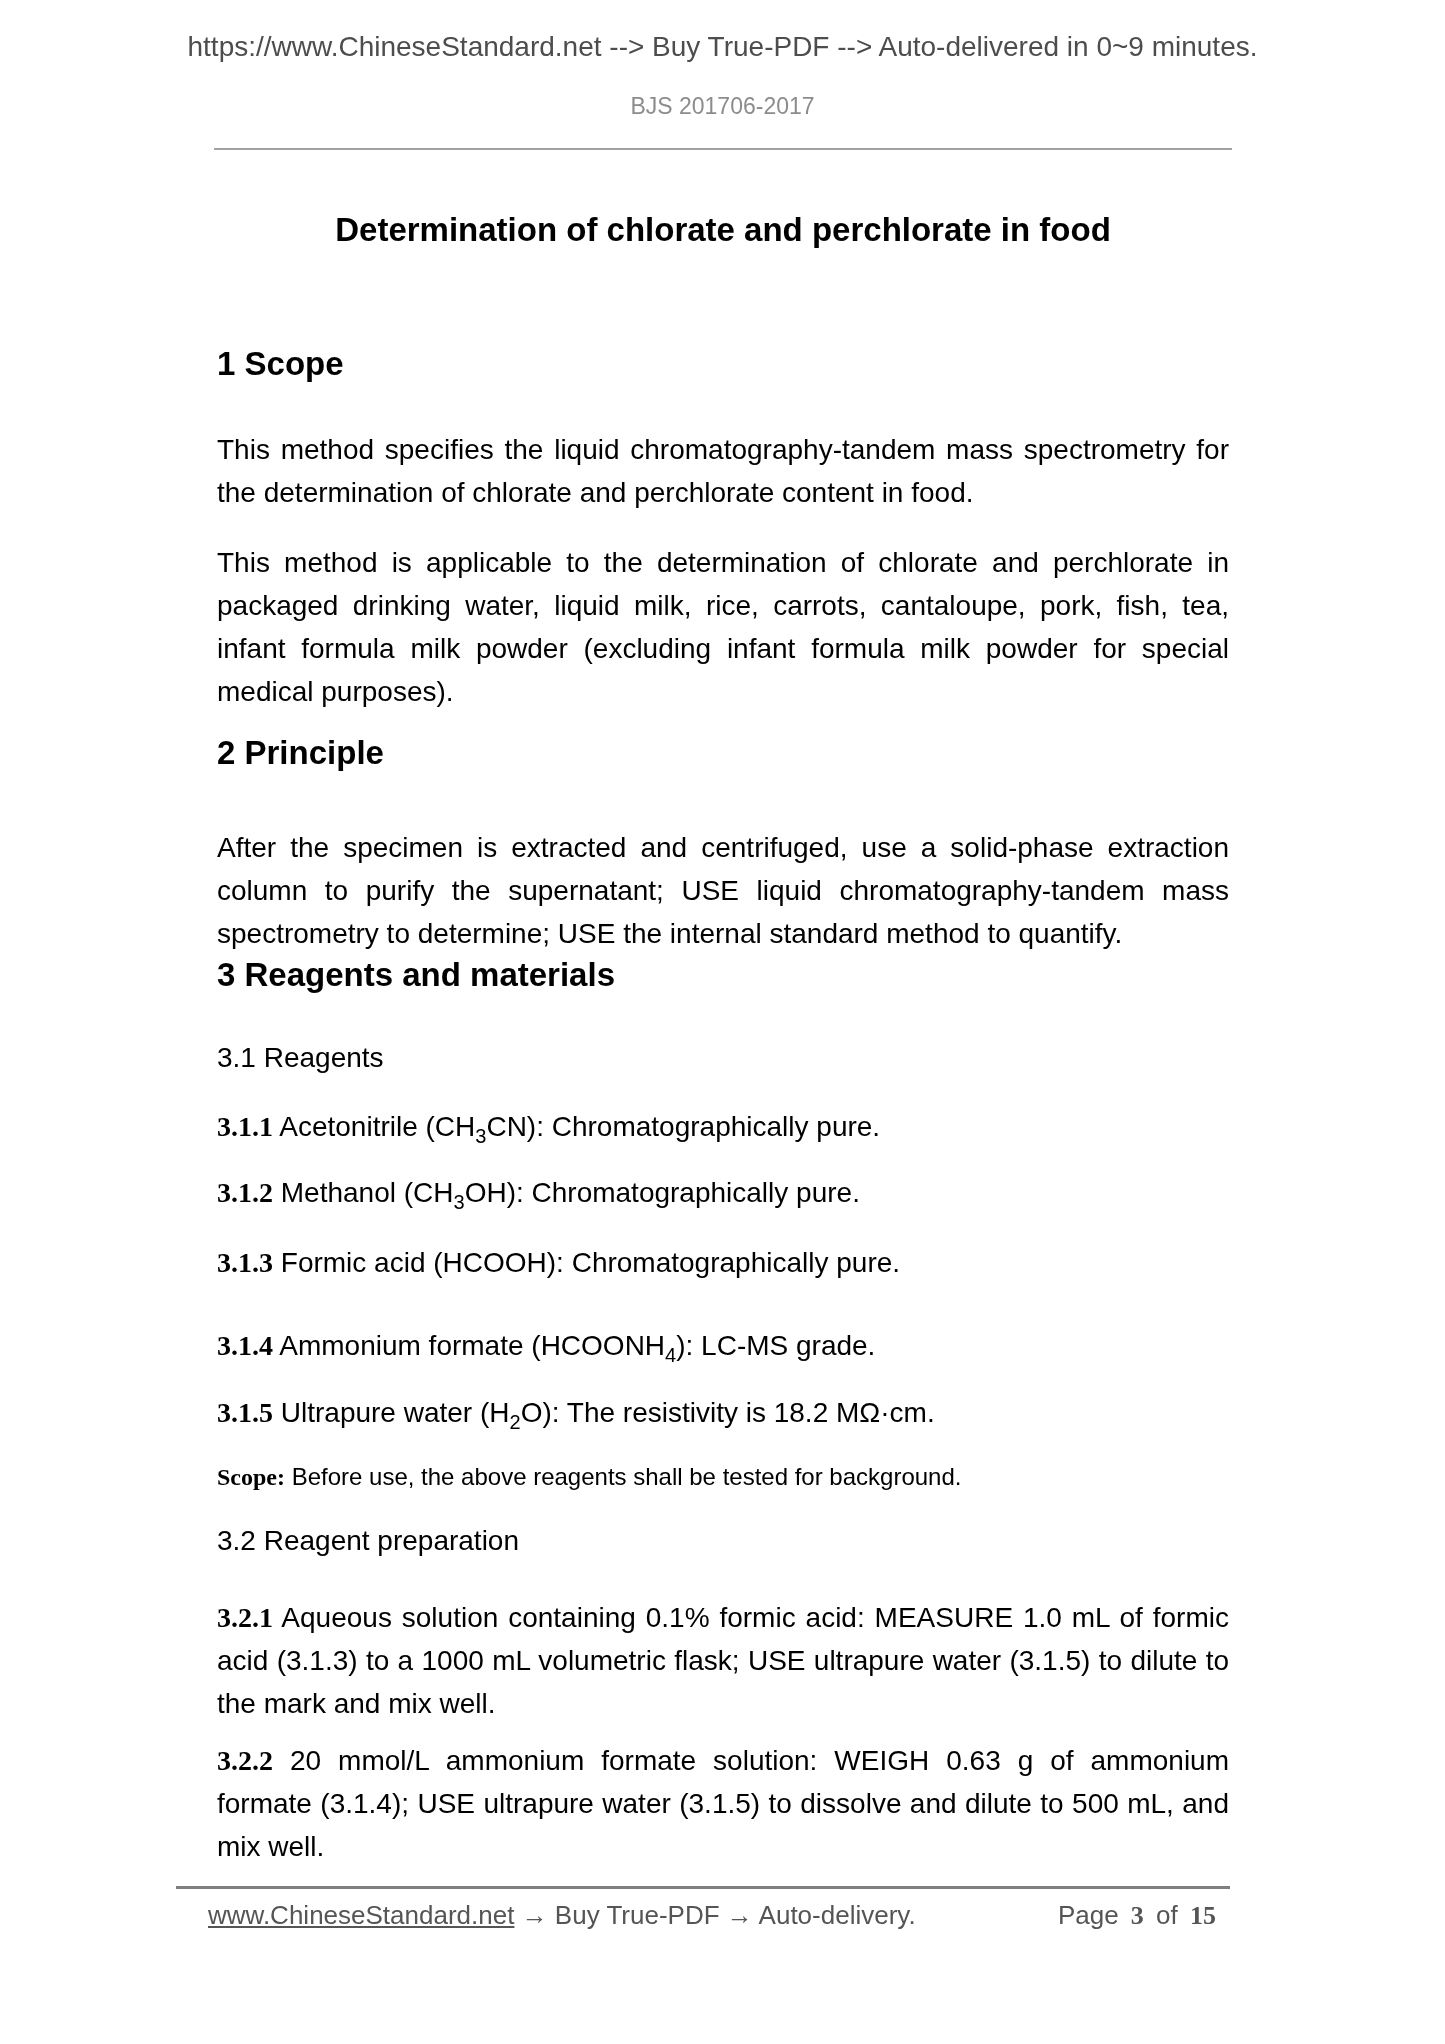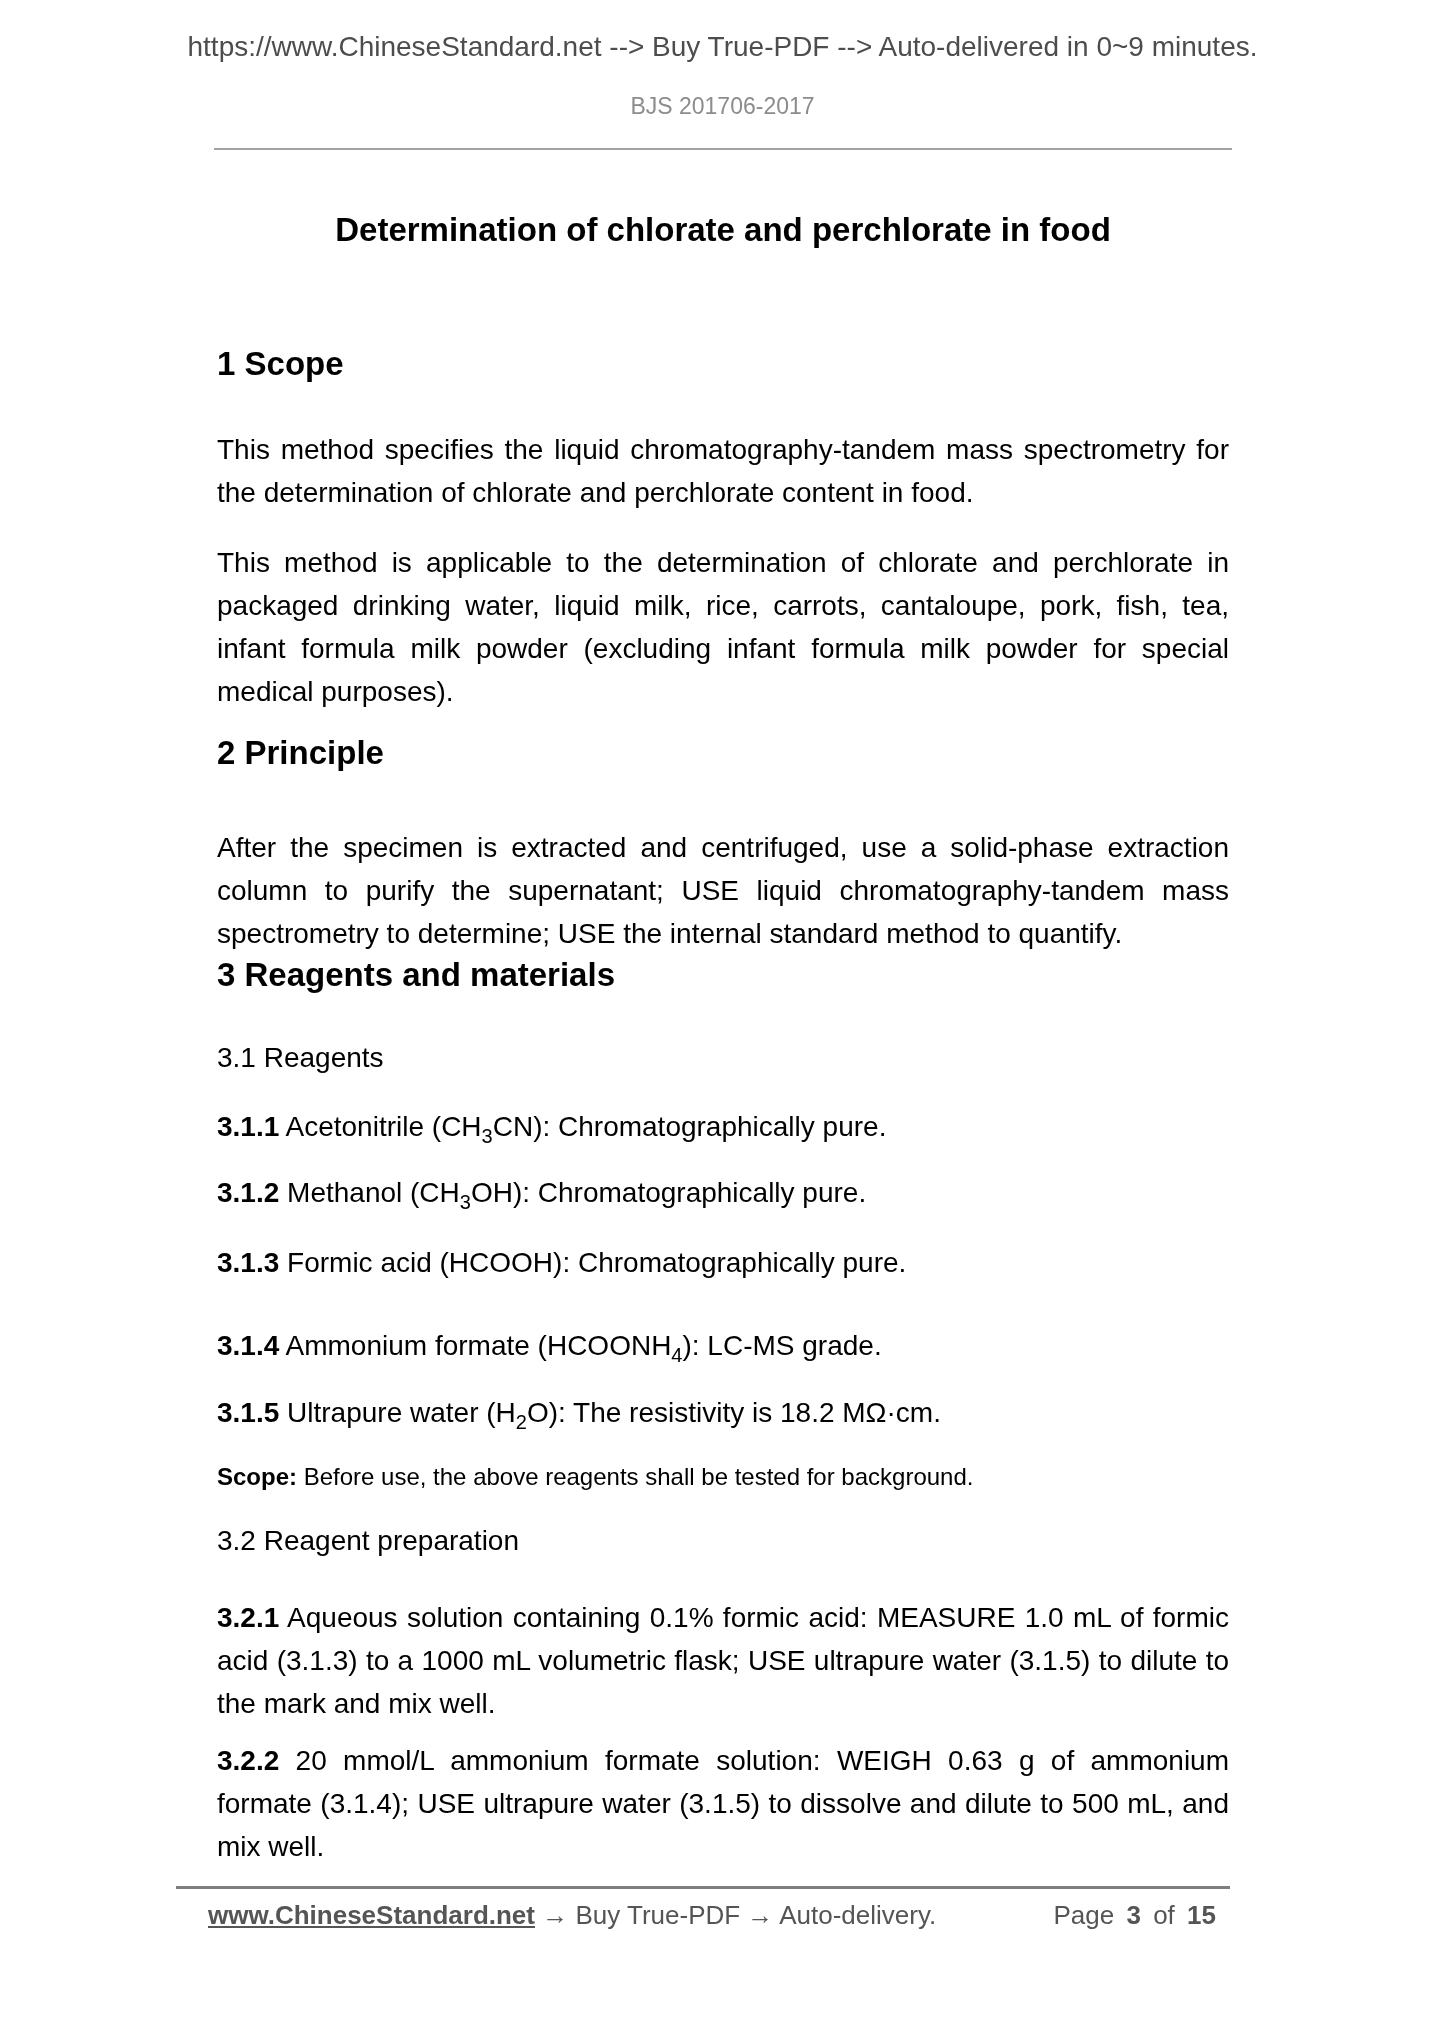--- a/index.html
+++ b/index.html
@@ -62,21 +62,21 @@
   }
   .body-text sub {
     font-size:20px;
     line-height:0;
   }
   .note-line {
     font-size:24px;
     line-height:38px;
     margin:0;
   }
-  .bold { font-weight:bold; }
+  .bold { font-weight:bold;font-family:Liberation Serif, serif; }
   .footer-rule {
     position:absolute;
     left:176px; top:1886px;
     width:1054px;
     height:0;
     border:none;
     border-top:3px solid #7f7f7f;
     margin:0;
   }
   .footer-bar {
@@ -86,21 +86,20 @@
     justify-content:space-between;
     align-items:baseline;
     font-size:26px;
     line-height:32px;
     color:#555555;
   }
   .footer-link {
     text-decoration:underline;
     color:#555555;
     cursor:pointer;
-    font-weight:bold;
   }
   .page-indicator {
     word-spacing:5px;
     color:#555555;
   }
 </style>
 </head>
 <body>
 
 <div class="header-url">https://www.ChineseStandard.net --&gt; Buy True-PDF --&gt; Auto-delivered in 0~9 minutes.</div>

